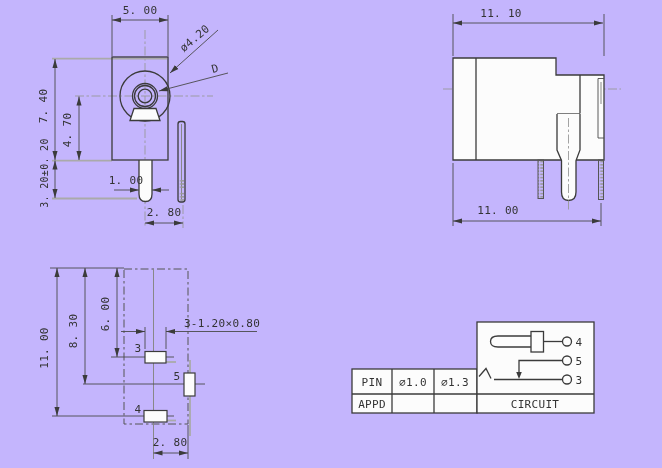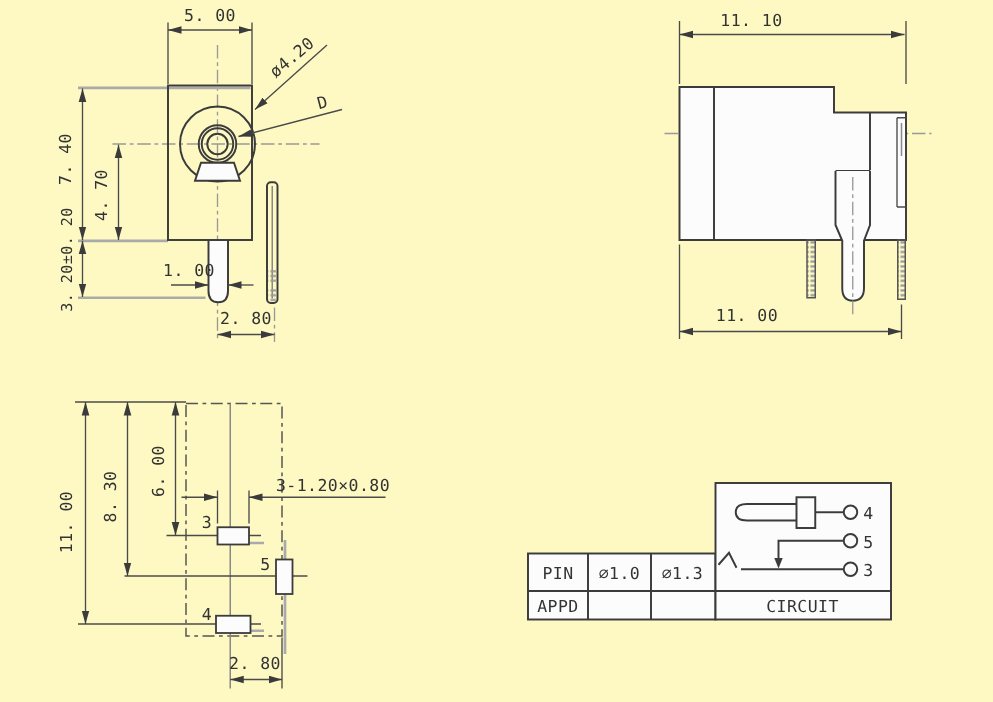--- a/index.html
+++ b/index.html
@@ -1,19 +1,19 @@
 <!DOCTYPE html>
 <html><head>
 <meta charset="utf-8">
 <style>
   html,body{margin:0;padding:0;background:#ffffff;}
   .canvas{
     position:relative;
     width:662px;height:468px;
-    background:#fef9c3;
+    background:#c4b5fd;
     font-family:"DejaVu Sans Mono", monospace;
   }
   svg{display:block;}
   text{
     fill:#333333;
     font-family:"DejaVu Sans Mono", monospace;
     font-size:11px;
     letter-spacing:0.3px;
   }
   .dim-small{font-size:10px;}

